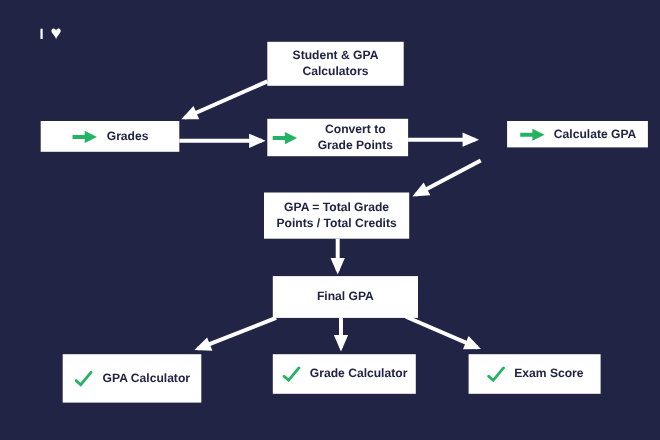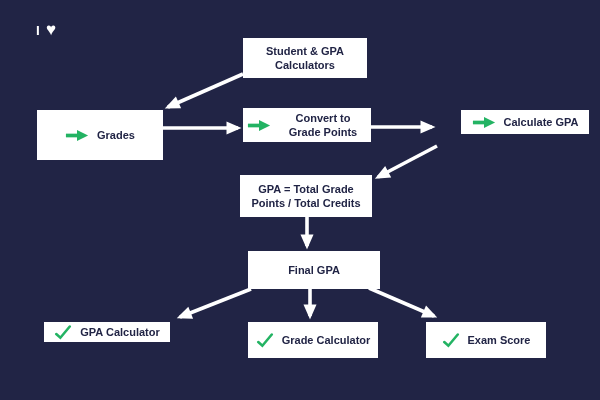--- a/index.html
+++ b/index.html
@@ -29,26 +29,26 @@
     line-height:1.3;
     display:flex;align-items:center;justify-content:center;
     text-align:center;
     box-sizing:border-box;
     gap:8px;
   }
   .node .lbl{display:inline-block;}
   .node .icn{display:inline-flex;flex:0 0 auto;}
   
   #n-student   {left:243px; top:38px;  width:124px; height:40px; padding:0 6px;}
-  #n-grades    {left:37px;  top:110px; width:126px; height:50px;}
+  #n-grades    {left:37px;  top:110px; width:126px; height:28px;}
   #n-convert   {left:243px; top:108px; width:128px; height:34px; padding:0 4px;}
   #n-calculate {left:461px; top:110px; width:128px; height:24px;}
   #n-formula   {left:240px; top:175px; width:132px; height:42px; padding:16px 4px;}
   #n-final     {left:248px; top:251px; width:132px; height:38px;}
-  #n-gpacalc   {left:44px;  top:322px; width:126px; height:20px;}
+  #n-gpacalc   {left:57px;  top:322px; width:126px; height:44px;}
   #n-gradecalc {left:248px; top:322px; width:130px; height:36px;}
   #n-exam      {left:426px; top:322px; width:120px; height:36px;}
 </style>
 </head>
 <body>
 
 <div class="canvas">
 
   <svg class="arrows" viewBox="0 0 600 400">
     <defs>

